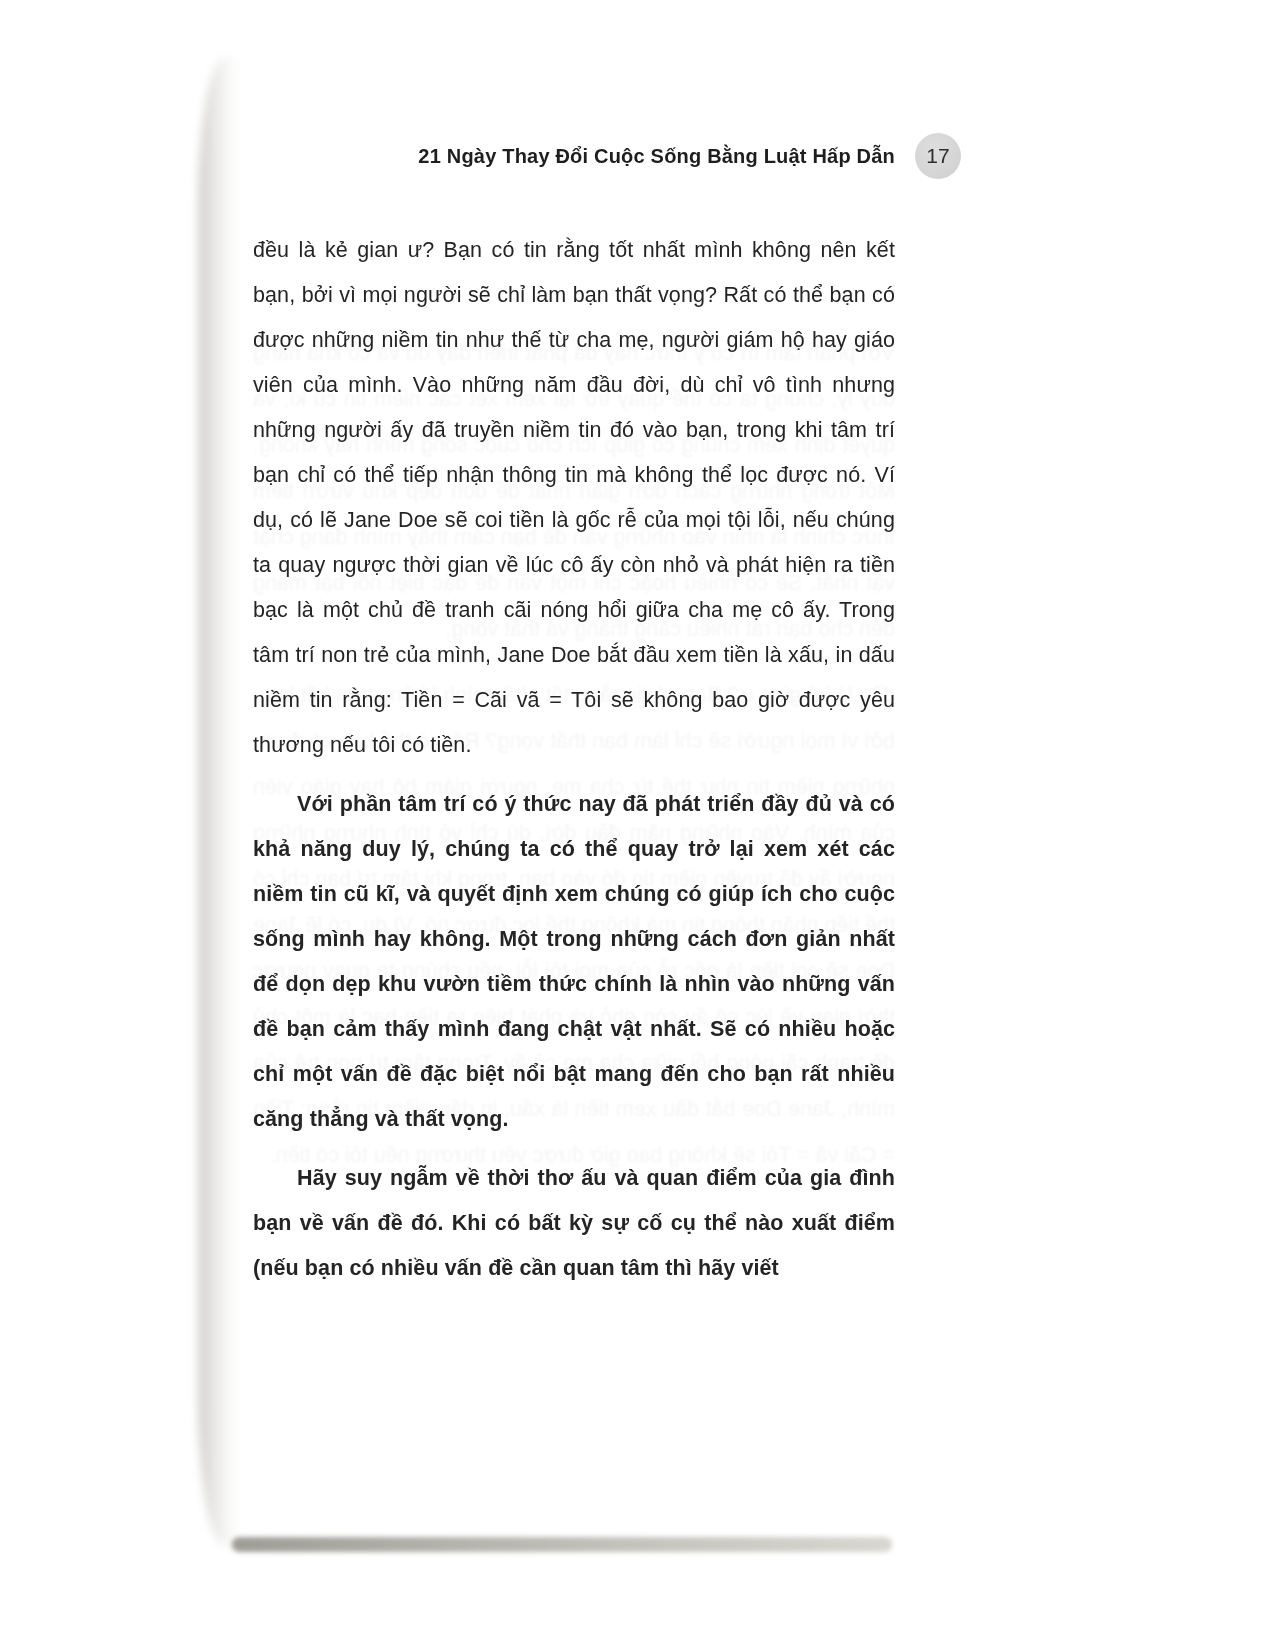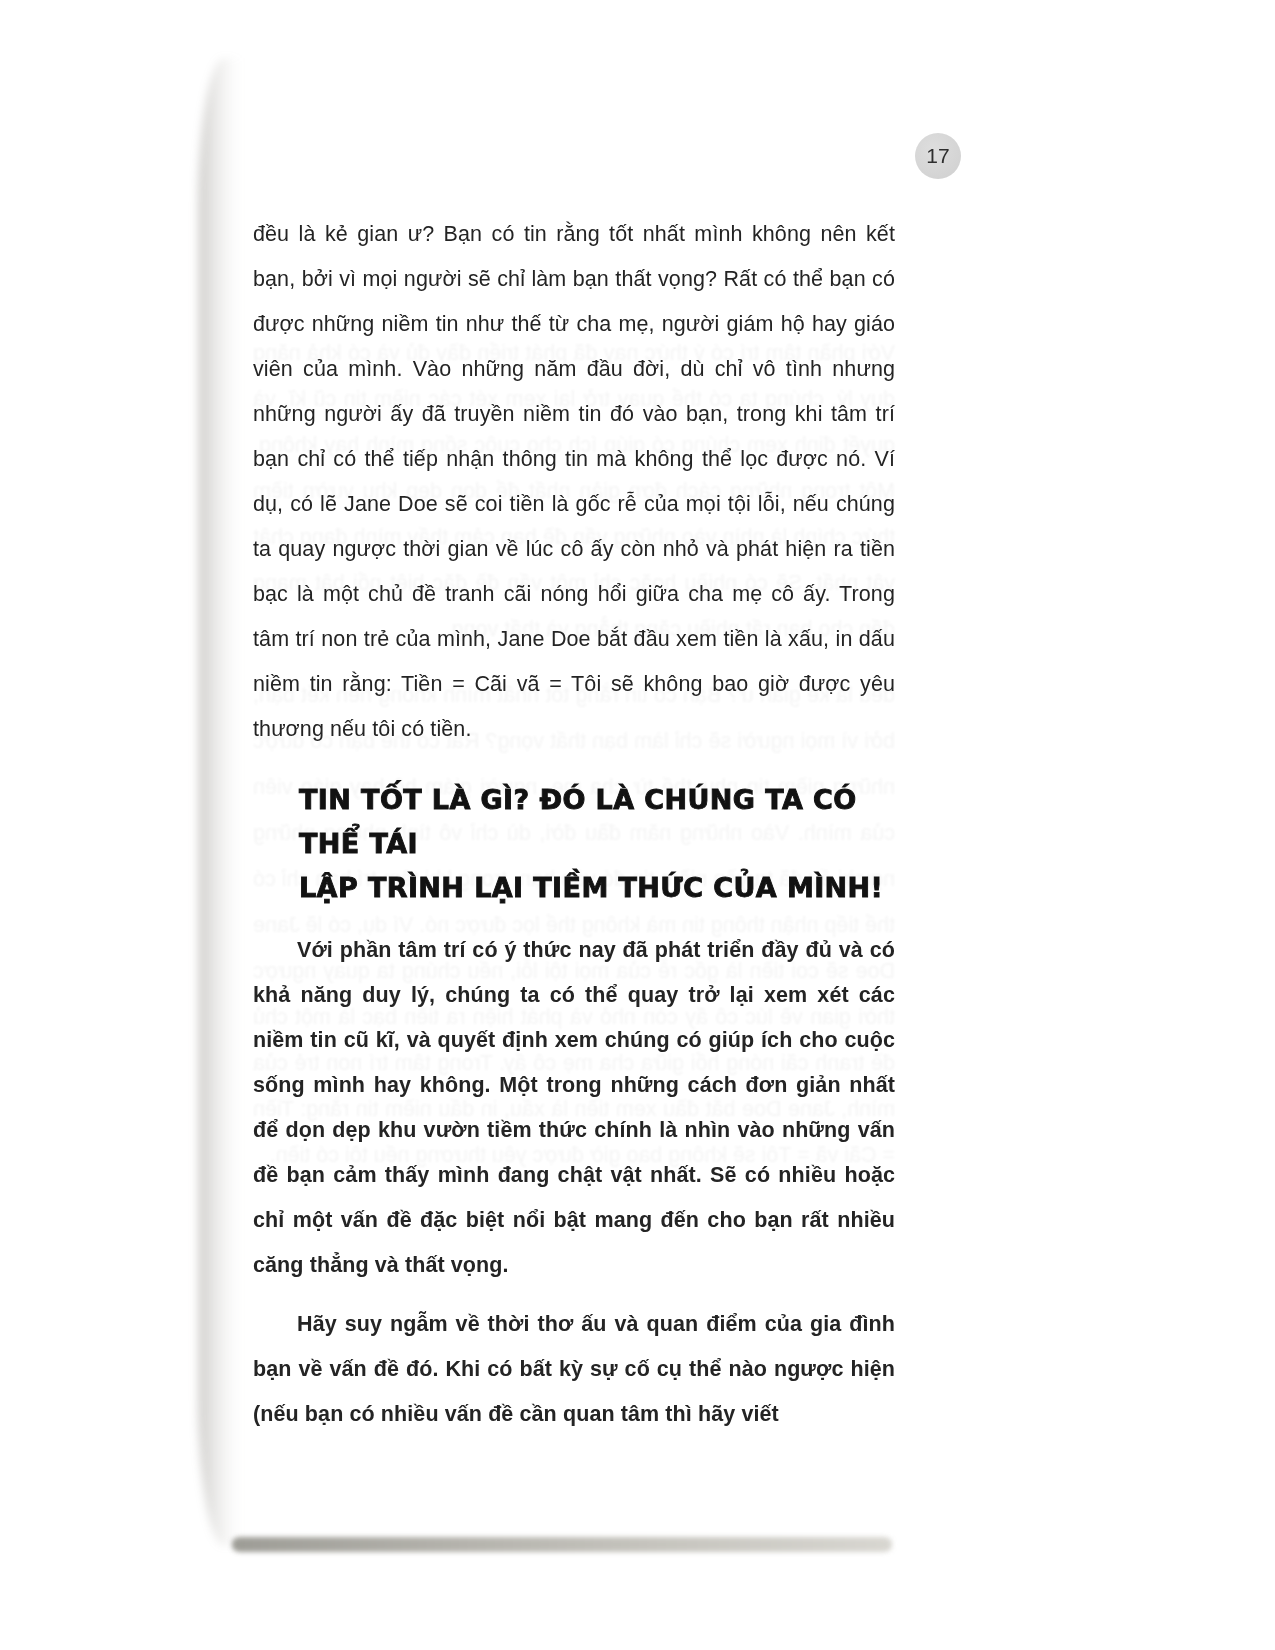--- a/index.html
+++ b/index.html
@@ -88,21 +88,21 @@
     color: #2e2e2e;
     display: flex;
     align-items: center;
     justify-content: center;
     font-size: 21px;
     flex: 0 0 auto;
   }
 
   .content {
     position: absolute;
-    top: 212px;
+    top: 228px;
     left: 253px;
     width: 642px;
   }
   .para {
     margin: 0 0 14px 0;
     font-size: 21.5px;
     line-height: 45px;
     text-align: justify;
     color: #242424;
     letter-spacing: 0.1px;
@@ -127,31 +127,28 @@
 <div class="scan-page">
 
   <div class="spine-shadow"></div>
 
   <div class="bleed" aria-hidden="true">
     <p>Với phần tâm trí có ý thức nay đã phát triển đầy đủ và có khả năng duy lý, chúng ta có thể quay trở lại xem xét các niềm tin cũ kĩ, và quyết định xem chúng có giúp ích cho cuộc sống mình hay không. Một trong những cách đơn giản nhất để dọn dẹp khu vườn tiềm thức chính là nhìn vào những vấn đề bạn cảm thấy mình đang chật vật nhất. Sẽ có nhiều hoặc chỉ một vấn đề đặc biệt nổi bật mang đến cho bạn rất nhiều căng thẳng và thất vọng.</p>
     <p>đều là kẻ gian ư? Bạn có tin rằng tốt nhất mình không nên kết bạn, bởi vì mọi người sẽ chỉ làm bạn thất vọng? Rất có thể bạn có được những niềm tin như thế từ cha mẹ, người giám hộ hay giáo viên của mình. Vào những năm đầu đời, dù chỉ vô tình nhưng những người ấy đã truyền niềm tin đó vào bạn, trong khi tâm trí bạn chỉ có thể tiếp nhận thông tin mà không thể lọc được nó. Ví dụ, có lẽ Jane Doe sẽ coi tiền là gốc rễ của mọi tội lỗi, nếu chúng ta quay ngược thời gian về lúc cô ấy còn nhỏ và phát hiện ra tiền bạc là một chủ đề tranh cãi nóng hổi giữa cha mẹ cô ấy. Trong tâm trí non trẻ của mình, Jane Doe bắt đầu xem tiền là xấu, in dấu niềm tin rằng: Tiền = Cãi vã = Tôi sẽ không bao giờ được yêu thương nếu tôi có tiền.</p>
   </div>
 
   <header class="page-header">
+    <span class="running-title">21 Ngày Thay Đổi Cuộc Sống Bằng Luật Hấp Dẫn</span>
     <span class="page-badge">17</span>
   </header>
 
   <main class="content">
     <p class="para">đều là kẻ gian ư? Bạn có tin rằng tốt nhất mình không nên kết bạn, bởi vì mọi người sẽ chỉ làm bạn thất vọng? Rất có thể bạn có được những niềm tin như thế từ cha mẹ, người giám hộ hay giáo viên của mình. Vào những năm đầu đời, dù chỉ vô tình nhưng những người ấy đã truyền niềm tin đó vào bạn, trong khi tâm trí bạn chỉ có thể tiếp nhận thông tin mà không thể lọc được nó. Ví dụ, có lẽ Jane Doe sẽ coi tiền là gốc rễ của mọi tội lỗi, nếu chúng ta quay ngược thời gian về lúc cô ấy còn nhỏ và phát hiện ra tiền bạc là một chủ đề tranh cãi nóng hổi giữa cha mẹ cô ấy. Trong tâm trí non trẻ của mình, Jane Doe bắt đầu xem tiền là xấu, in dấu niềm tin rằng: Tiền = Cãi vã = Tôi sẽ không bao giờ được yêu thương nếu tôi có tiền.</p>
 
-    <h2 class="section-heading">
-      <span class="heading-line">TIN TỐT LÀ GÌ? ĐÓ LÀ CHÚNG TA CÓ THỂ TÁI</span>
-      <span class="heading-line">LẬP TRÌNH LẠI TIỀM THỨC CỦA MÌNH!</span>
-    </h2>
 
     <p class="para indent">Với phần tâm trí có ý thức nay đã phát triển đầy đủ và có khả năng duy lý, chúng ta có thể quay trở lại xem xét các niềm tin cũ kĩ, và quyết định xem chúng có giúp ích cho cuộc sống mình hay không. Một trong những cách đơn giản nhất để dọn dẹp khu vườn tiềm thức chính là nhìn vào những vấn đề bạn cảm thấy mình đang chật vật nhất. Sẽ có nhiều hoặc chỉ một vấn đề đặc biệt nổi bật mang đến cho bạn rất nhiều căng thẳng và thất vọng.</p>
 
-    <p class="para indent">Hãy suy ngẫm về thời thơ ấu và quan điểm của gia đình bạn về vấn đề đó. Khi có bất kỳ sự cố cụ thể nào ngược hiện (nếu bạn có nhiều vấn đề cần quan tâm thì hãy viết</p>
+    <p class="para indent">Hãy suy ngẫm về thời thơ ấu và quan điểm của gia đình bạn về vấn đề đó. Khi có bất kỳ sự cố cụ thể nào xuất điểm (nếu bạn có nhiều vấn đề cần quan tâm thì hãy viết</p>
   </main>
 
   <div class="bottom-edge"></div>
 
 </div>
 
 </body></html>

